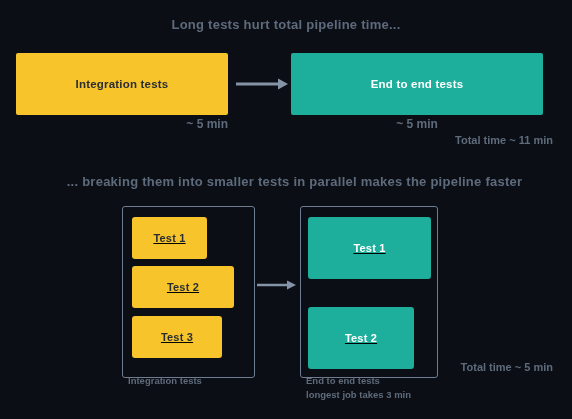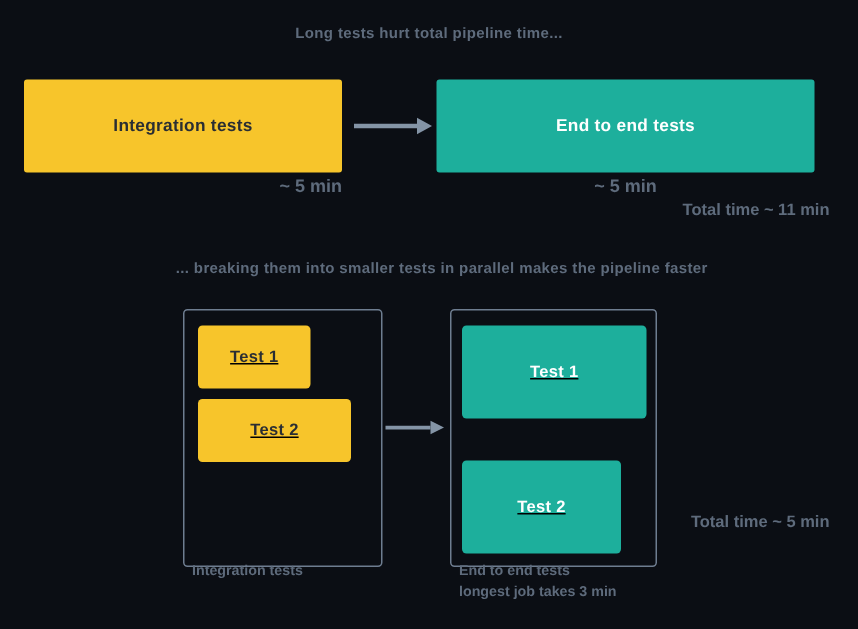--- a/index.html
+++ b/index.html
@@ -20,21 +20,21 @@
     width: 572px;
     height: 419px;
   }
 
   
   .abs { position: absolute; box-sizing: border-box; }
 
   
   .section-title {
     color: #5E6B7C;
-    font-size: 10px;
+    font-size: 13px;
     font-weight: bold;
     letter-spacing: 0.25px;
     white-space: nowrap;
   }
 
   
   .stage-box {
     display: flex;
     align-items: center;
     justify-content: center;
@@ -138,20 +138,23 @@
   <div class="abs group-box" style="left:122px; top:206px; width:133px; height:172px;"></div>
 
   <div class="abs test-bar yellow" style="left:132px; top:217px; width:75px; height:42px;">
     <span class="test-label">Test 1</span>
   </div>
 
   <div class="abs test-bar yellow" style="left:132px; top:266px; width:102px; height:42px;">
     <span class="test-label">Test 2</span>
   </div>
 
+  <div class="abs test-bar yellow" style="left:132px; top:316px; width:90px; height:42px;">
+    <span class="test-label">Test 3</span>
+  </div>
 
   <div class="abs group-caption" style="left:128px; top:374px;">
     <div>Integration tests</div>
   </div>
 
   <svg class="abs arrow" style="left:256px; top:278px;" width="42" height="14" viewBox="0 0 42 14">
     <path d="M1 7 H31" stroke="#8494A6" stroke-width="2.5" stroke-linecap="butt" fill="none"></path>
     <path d="M31 2.5 L40 7 L31 11.5 Z" fill="#8494A6"></path>
   </svg>
 
@@ -163,15 +166,15 @@
 
   <div class="abs test-bar teal" style="left:308px; top:307px; width:106px; height:62px;">
     <span class="test-label">Test 2</span>
   </div>
 
   <div class="abs group-caption" style="left:306px; top:374px;">
     <div>End to end tests</div>
     <div>longest job takes 3 min</div>
   </div>
 
-  <div class="abs total-time" style="left:323px; top:342px; width:230px;">Total time ~ 5 min</div>
+  <div class="abs total-time" style="left:323px; top:361px; width:230px;">Total time ~ 5 min</div>
 
 </div>
 
 </body></html>

